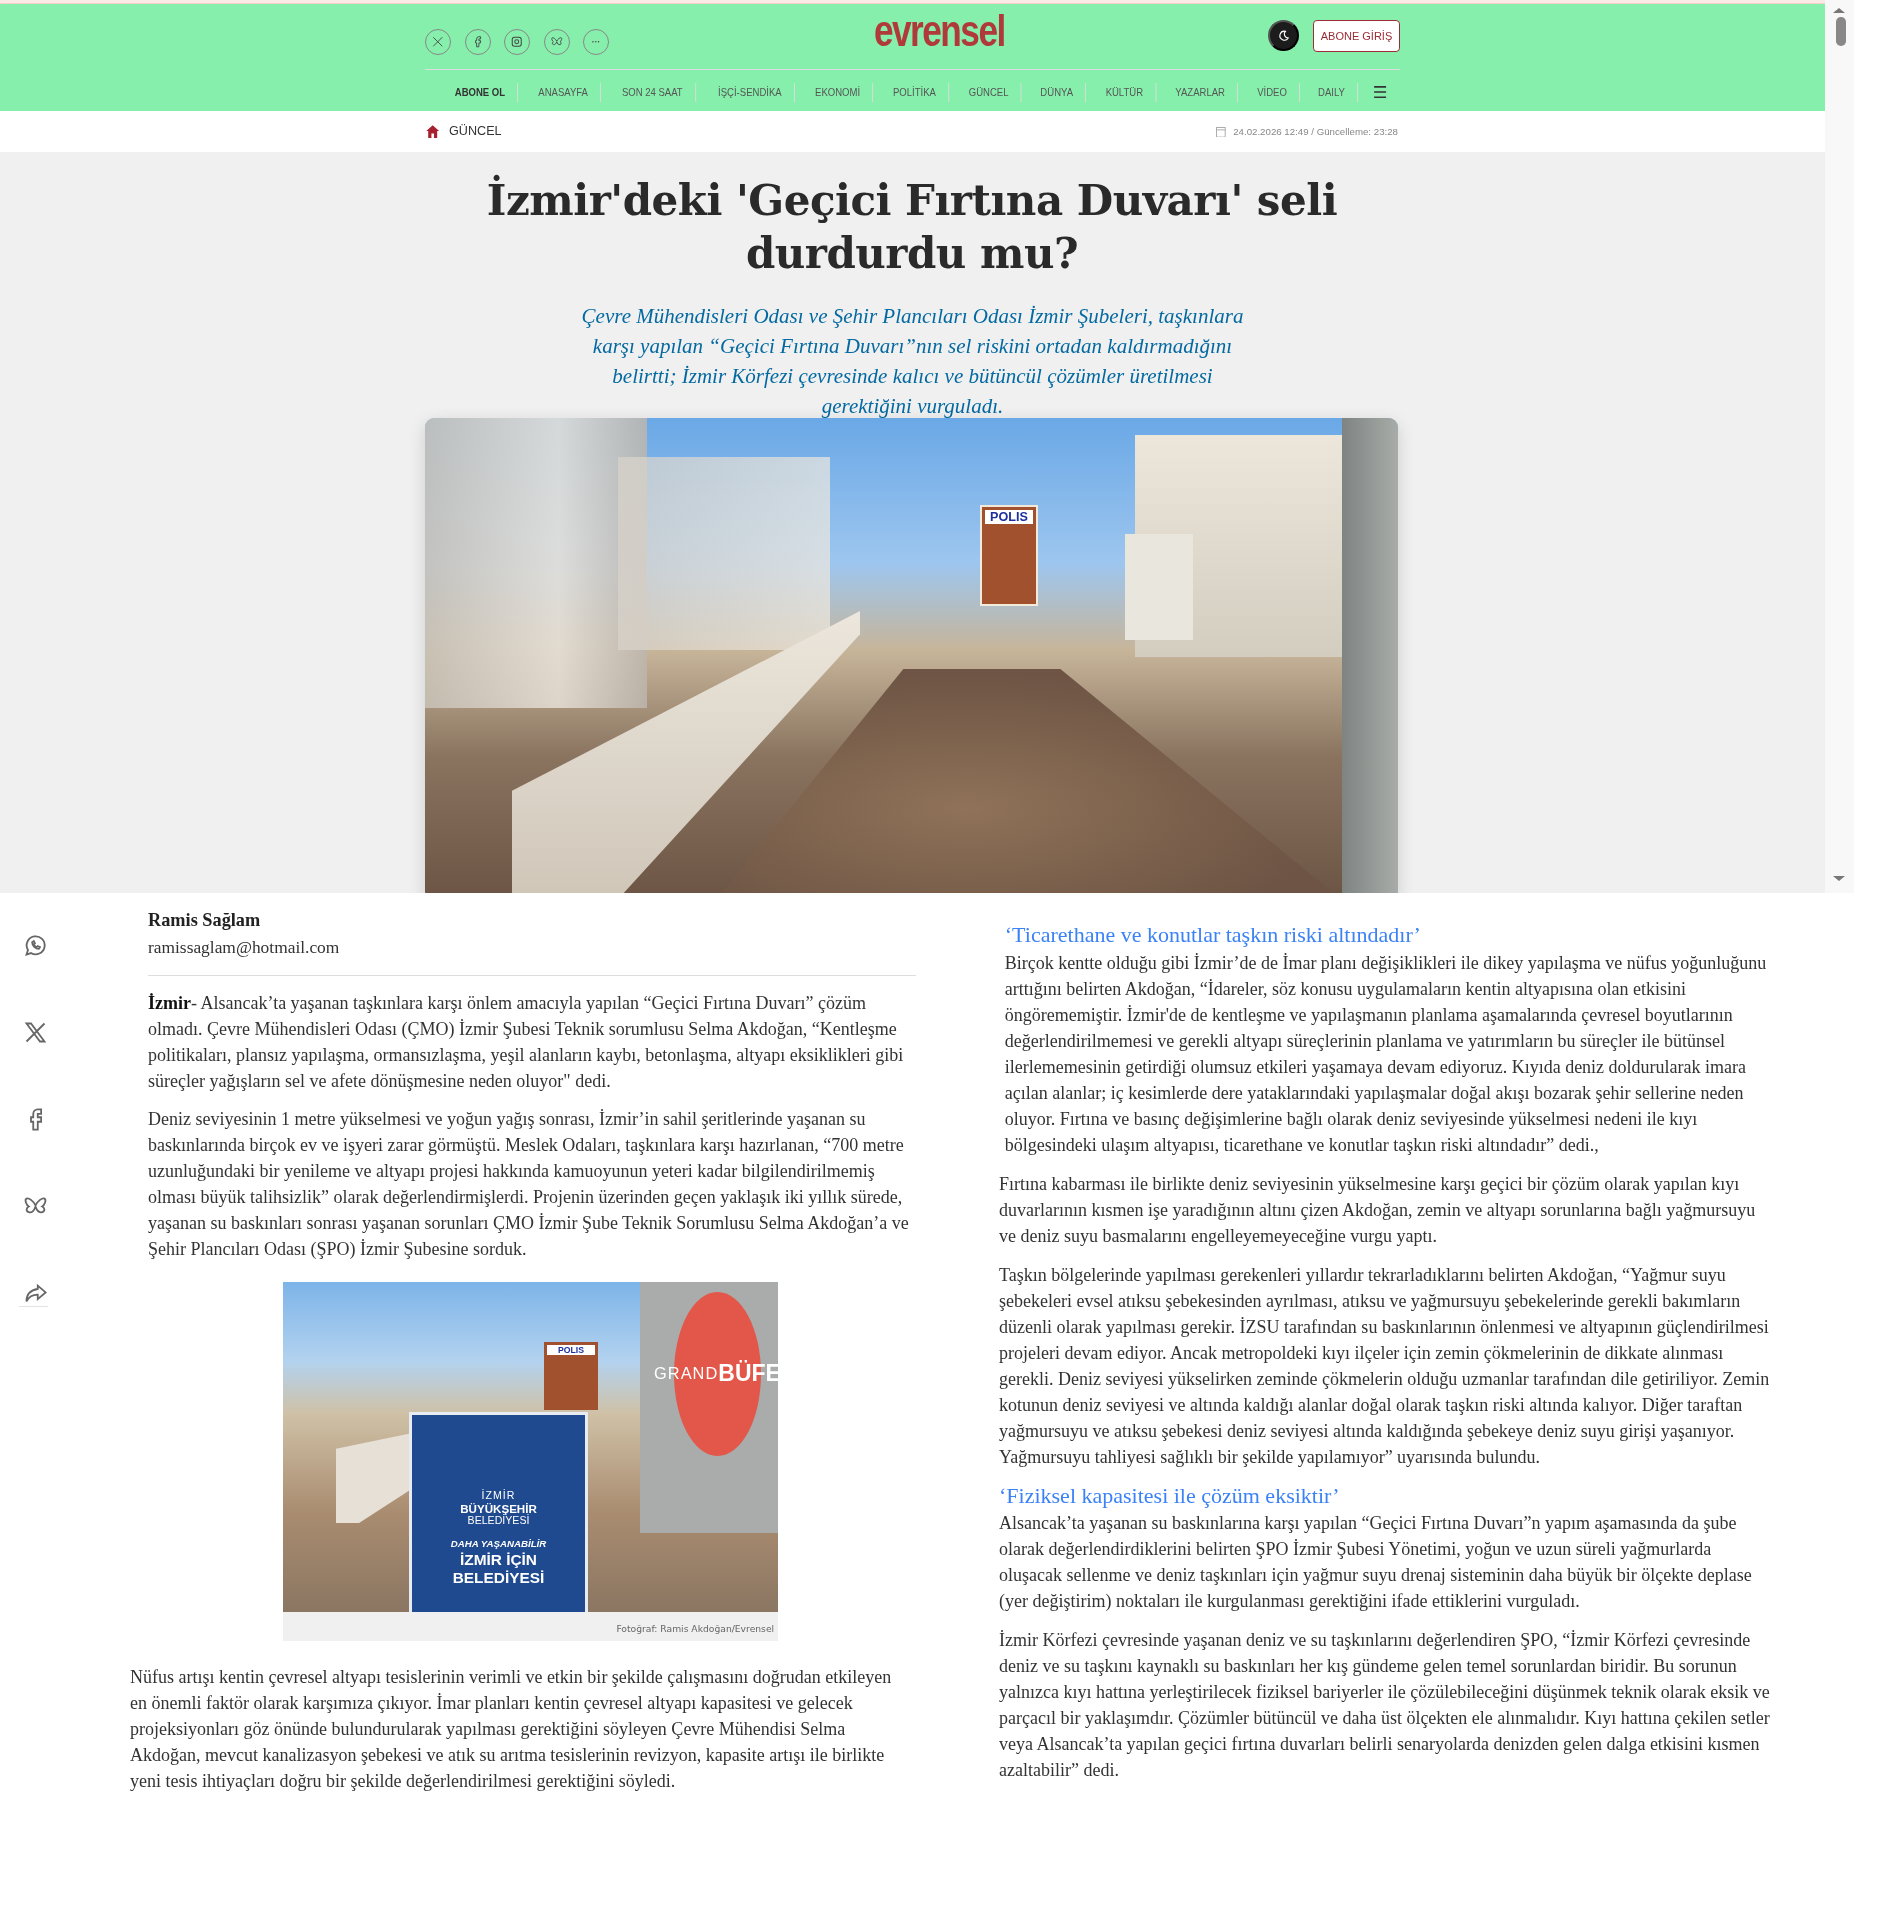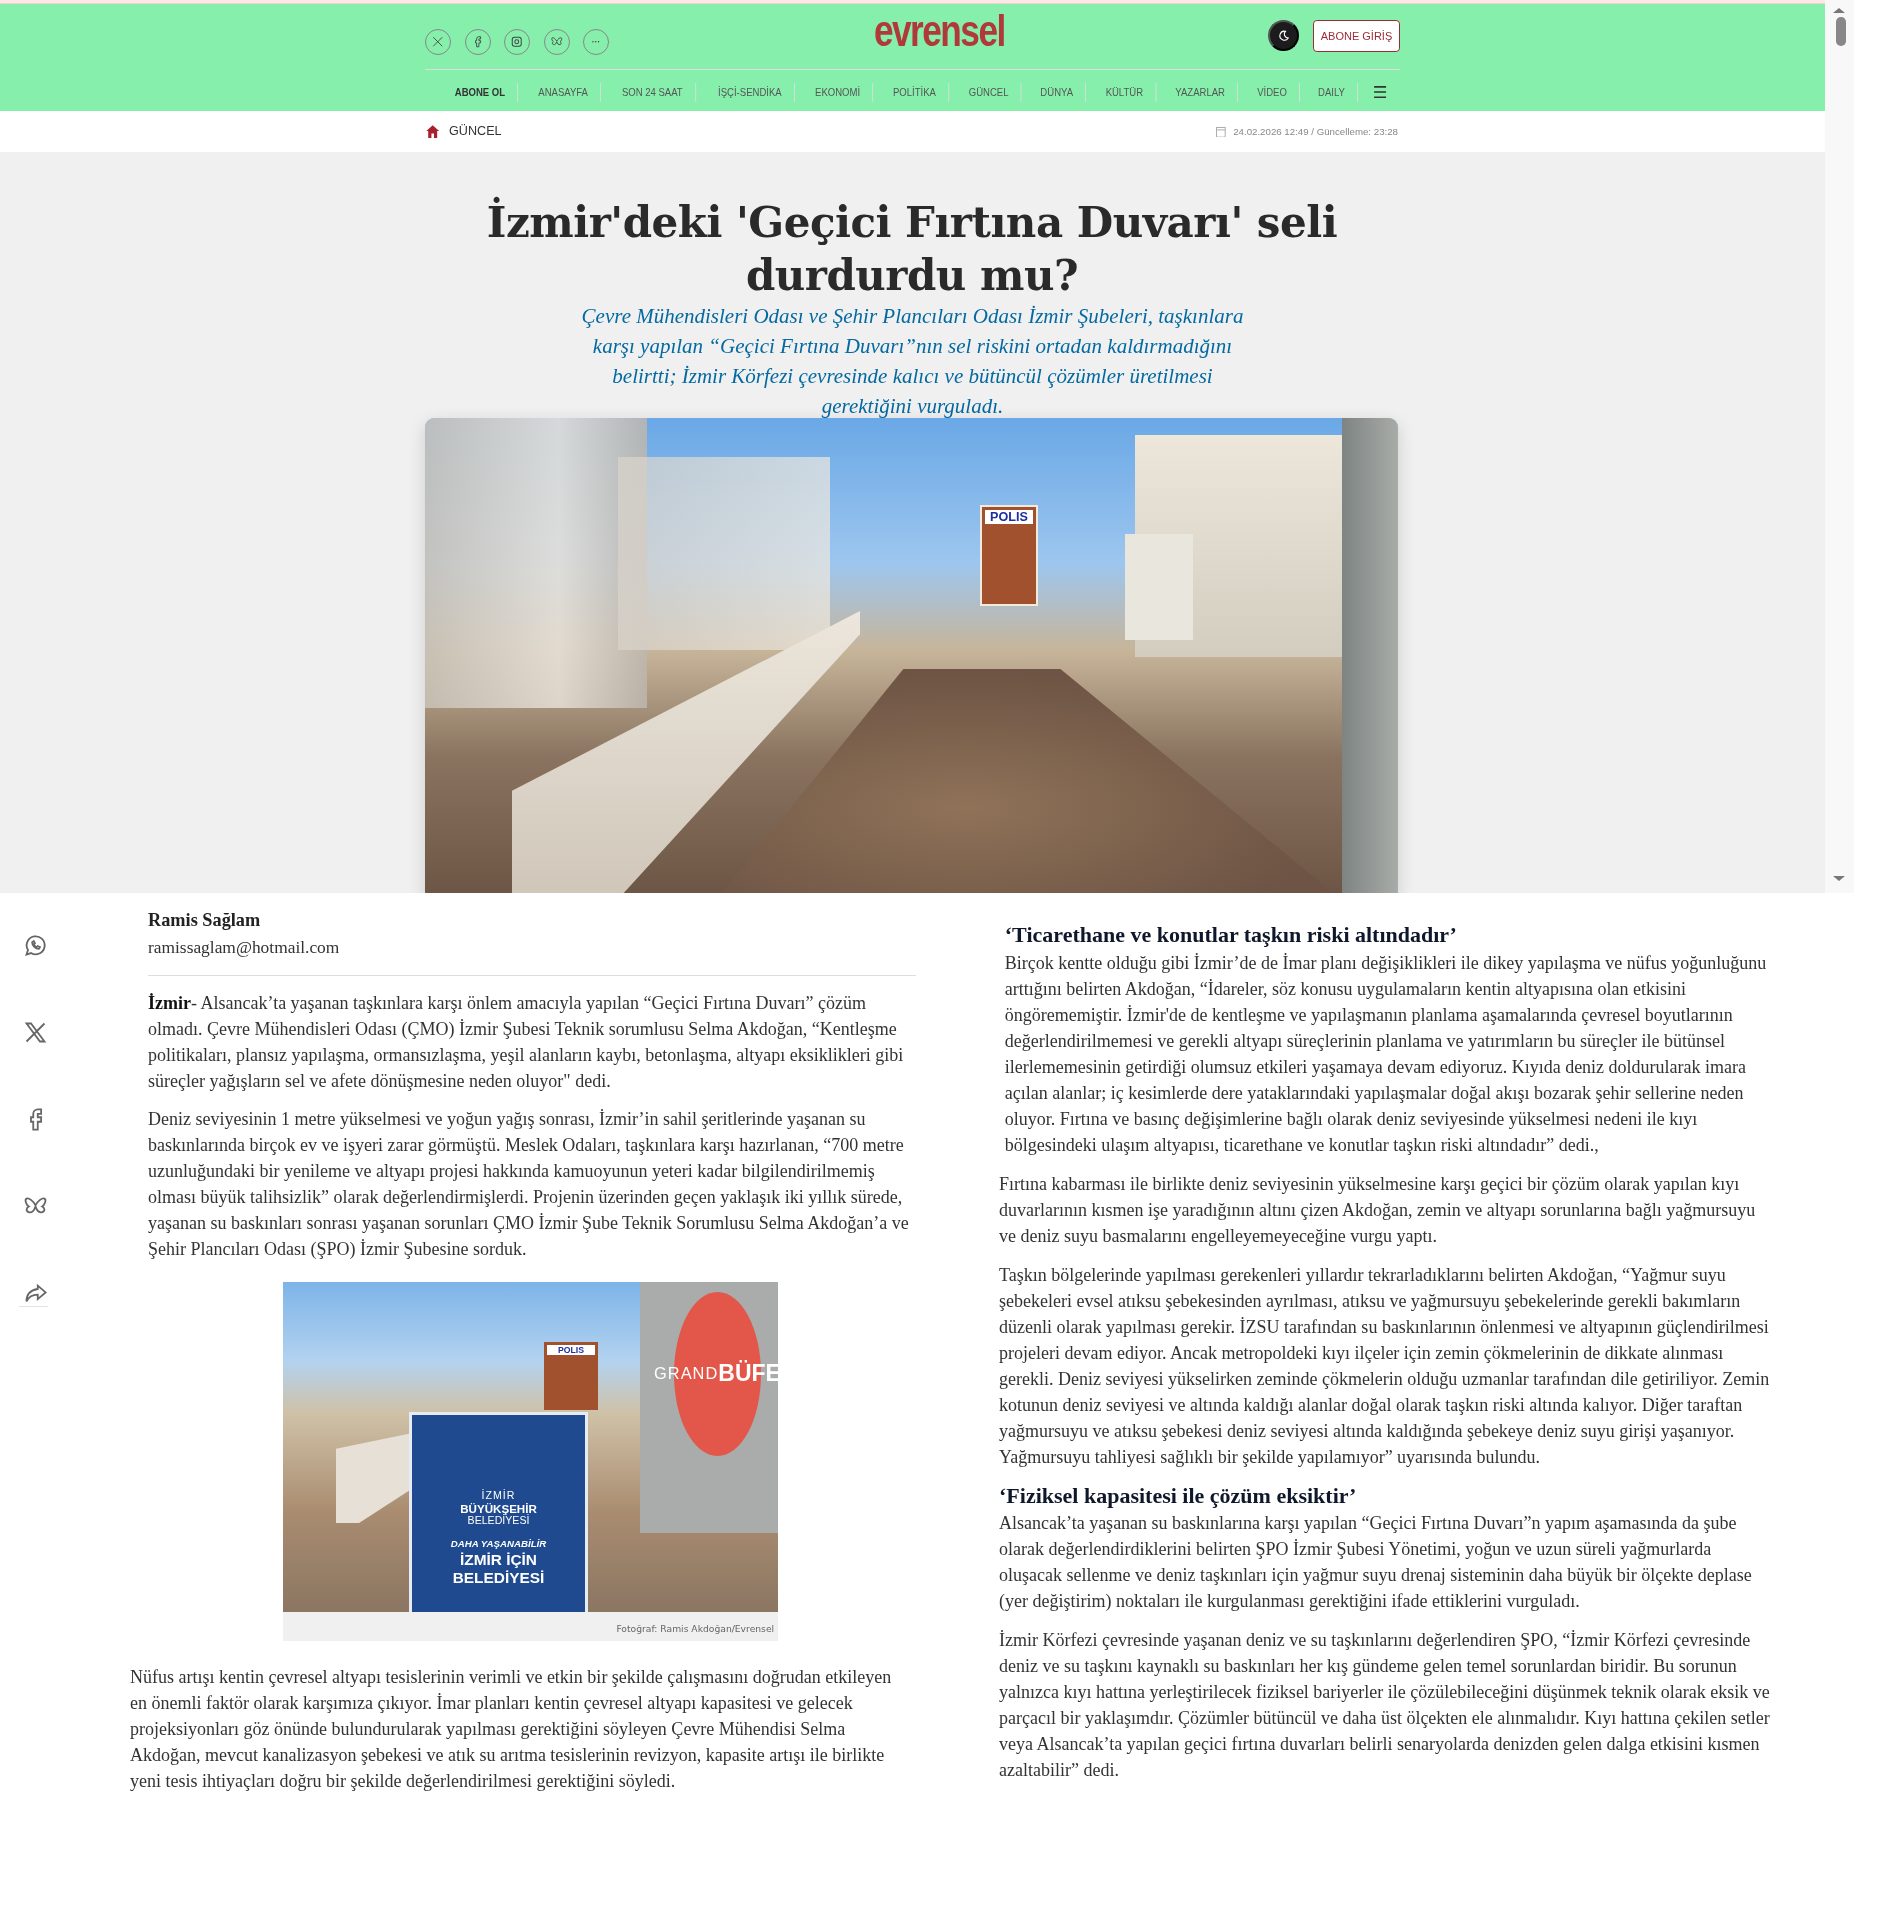--- a/index.html
+++ b/index.html
@@ -22,21 +22,21 @@
   .nav .nav-item { padding: 0 13.5px; border-right: 1px solid #ddd; line-height: 19.3px; transform: scaleX(0.9); }
   .nav .nav-item:first-child { color: #333; font-weight: bold; padding-left: 8.7px; }
   .nav .menu-icon { padding: 0 11.6px; font-size: 16.4px; color: #333; }
 
   .crumb-bar { position: absolute; left: 0; top: 111px; width: 1825px; height: 41px; background: #fff; }
   .crumb { position: absolute; left: 425px; top: 12.6px; display: flex; align-items: center; gap: 8.7px; font-family: "Liberation Sans", sans-serif; font-size: 12.6px; color: #333; }
   .crumb svg { width: 15.4px; height: 15.4px; }
   .dateline { position: absolute; right: 427px; top: 14.5px; display: flex; align-items: center; gap: 7.7px; font-family: "Liberation Sans", sans-serif; font-size: 9.7px; color: #888; }
   .dateline svg { width: 9.7px; height: 11.6px; }
 
-  .headline { position: absolute; left: 463px; top: 174px; width: 898px; text-align: center; font-family: "DejaVu Serif", serif; font-weight: bold; font-size: 42px; line-height: 53px; color: #2a2a2a; letter-spacing: -0.5px; margin-top: 22px; }
+  .headline { position: absolute; left: 463px; top: 174px; width: 898px; text-align: center; font-family: "DejaVu Serif", serif; font-weight: bold; font-size: 42px; line-height: 53px; color: #2a2a2a; letter-spacing: -0.5px; }
   .summary { position: absolute; left: 565px; top: 301px; width: 695px; text-align: center; font-family: "Liberation Serif", serif; font-style: italic; font-size: 21px; line-height: 30px; color: #0369a1; }
 
   .hero { position: absolute; left: 425px; top: 418px; width: 973px; height: 483px; border-radius: 9.7px; overflow: hidden; box-shadow: 0 5.8px 17.4px rgba(0,0,0,0.15); background: linear-gradient(180deg, #6aa8e6 0%, #9dc6ef 30%, #c7b59a 48%, #8a7460 70%, #6b5443 100%); }
   .hero .bldg { position: absolute; left: 0; top: 0; width: 222px; height: 290px; background: linear-gradient(90deg,#c9c2b8,#e7e1d8 60%,#bdb6ad); opacity: 0.85; }
   .hero .bldg2 { position: absolute; left: 193px; top: 39px; width: 212px; height: 193px; background: linear-gradient(90deg,#d9d3ca,#efe9df); opacity: 0.7; }
   .hero .wall { position: absolute; left: 87px; top: 193px; width: 348px; height: 290px; background: linear-gradient(180deg,#ece6dc,#cfc6b8); clip-path: polygon(0 100%, 0 62%, 100% 0, 100% 8%, 30% 100%); }
   .hero .polis { position: absolute; left: 555px; top: 87px; width: 58px; height: 101px; background: #a2512f; border: 2.9px solid #f3ead9; }
   .hero .polis span { display: block; background: #fff; color: #1d2f9e; font-family: "Liberation Sans", sans-serif; font-weight: bold; font-size: 12.6px; text-align: center; margin: 2.9px 2.9px 0; }
   .hero .truck { position: absolute; left: 710px; top: 17.4px; width: 212px; height: 222px; background: linear-gradient(180deg,#ece7da,#d3cdc0); }
   .hero .truckcab { position: absolute; left: 700px; top: 116px; width: 68px; height: 106px; background: #e9e6de; }
@@ -73,21 +73,21 @@
   .inline-img .sign .s5 { font-size: 15.4px; font-weight: bold; margin-top: 1.9px; }
   .inline-img .sign .s6 { font-size: 15.4px; font-weight: bold; }
   .inline-img .wall2 { position: absolute; left: 53px; top: 135px; width: 154px; height: 106px; background: #e6e0d6; clip-path: polygon(0 30%, 100% 0, 100% 20%, 15% 100%, 0 100%); }
   .inline-img .booth { position: absolute; left: 261px; top: 60px; width: 54px; height: 68px; background: #a2512f; }
   .inline-img .booth span { display: block; background: #fff; color: #1d2f9e; font-family: "Liberation Sans", sans-serif; font-weight: bold; font-size: 8.7px; text-align: center; margin: 2.9px; }
   .caption { position: absolute; right: 3.9px; bottom: 6.8px; font-family: "DejaVu Sans", sans-serif; font-size: 9.2px; color: #666; }
 
   .left-col2 { position: absolute; left: 130px; top: 1664px; width: 772px; }
 
   .right-col { position: absolute; left: 999px; top: 922px; width: 772px; }
-  .subhead { font-family: "Liberation Serif", serif; font-weight: bold; font-size: 22px; color: #0f172a; margin-bottom: 1.9px; }
+  .subhead { font-family: "Liberation Serif", serif; font-weight: normal; font-size: 22px; color: #3b82f6; margin-bottom: 1.9px; }
   .rpara { font-family: "Liberation Serif", serif; font-size: 18px; line-height: 26px; color: #333; margin-bottom: 12.6px; }
   .rblock1 { padding-left: 5.8px; }
 </style>
 </head>
 <body>
 
 <div class="viewport">
   <div class="pinkline"></div>
 
   <header class="header">

